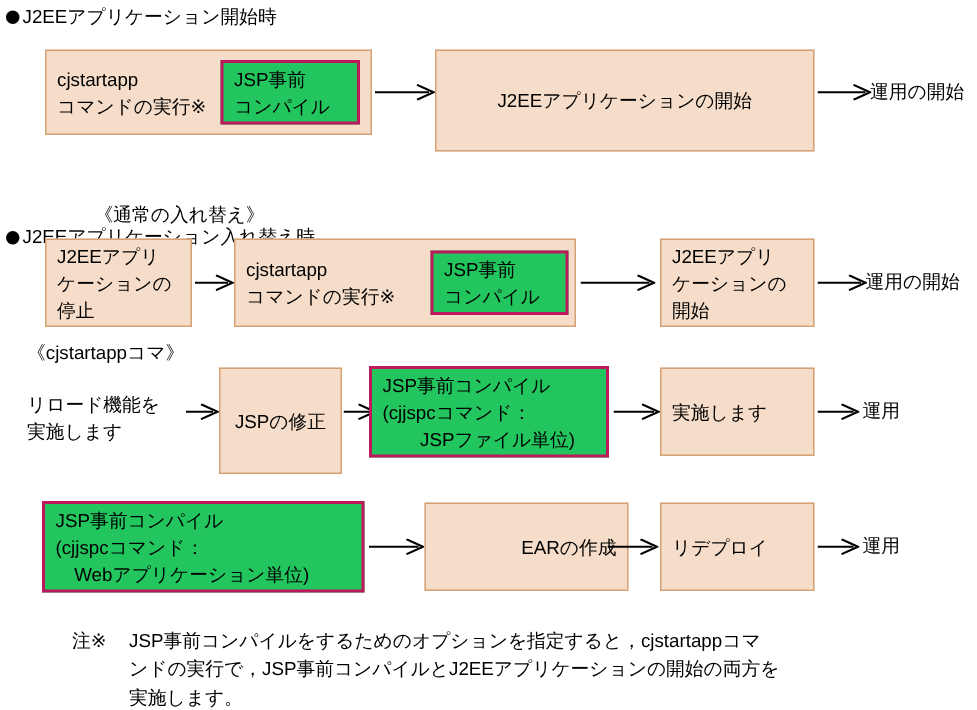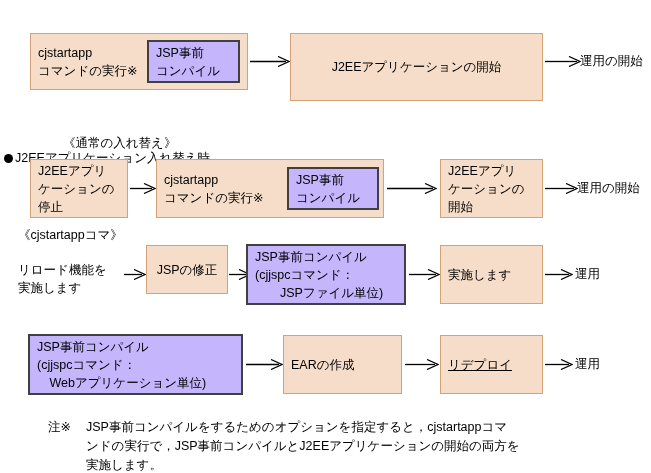--- a/index.html
+++ b/index.html
@@ -56,22 +56,22 @@
     color: #000;
     display: flex;
     align-items: center;
     white-space: pre;
   }
   .box.light {
     background: #f6ddc9;
     border: 1px solid #d5a276;
   }
   .box.dark {
-    background: #c4b5fd;
-    border: 2px solid #404040;
+    background: #22c55e;
+    border: 2px solid #be185d;
   }
   .box .txt { padding: 0 7px; width: 100%; }
   .box.center { justify-content: flex-start; }
 
   
   .plain {
     position: absolute;
     font-size: 12.5px;
     line-height: 18px;
     white-space: pre;
@@ -91,20 +91,23 @@
     line-height: 19px;
     white-space: pre;
   }
   .note-label { position: absolute; font-size: 12.5px; line-height: 19px; }
 </style>
 </head>
 <body>
 
 <div class="canvas">
 
+  <div class="abs section-head" style="left:4px; top:4px;">
+    <span class="bullet-dot"></span><span>J2EEアプリケーション開始時</span>
+  </div>
 
   <div class="box light" style="left:30px; top:33px; width:218px; height:57px;">
     <span class="txt">cjstartapp
 コマンドの実行※</span>
   </div>
   <div class="box dark" style="left:147px; top:40px; width:93px; height:43px;">
     <span class="txt">JSP事前
 コンパイル</span>
   </div>
 
@@ -180,21 +183,21 @@
   <div class="plain" style="left:18px; top:261px;">リロード機能を
 実施します</div>
 
   <div class="arrow" style="left:124px; top:269px; width:22px;">
     <svg width="22" height="11" viewBox="0 0 22 11">
       <line x1="0" y1="5.5" x2="18" y2="5.5" stroke="#000" stroke-width="1.3"></line>
       <polyline points="10,0.5 21,5.5 10,10.5" fill="none" stroke="#000" stroke-width="1.3"></polyline>
     </svg>
   </div>
 
-  <div class="box light" style="left:146px; top:245px; width:82px; height:49px; justify-content:center;">
+  <div class="box light" style="left:146px; top:245px; width:82px; height:71px; justify-content:center;">
     <span class="txt" style="text-align:center;">JSPの修正</span>
   </div>
 
   <div class="arrow" style="left:229px; top:269px; width:22px;">
     <svg width="22" height="11" viewBox="0 0 22 11">
       <line x1="0" y1="5.5" x2="18" y2="5.5" stroke="#000" stroke-width="1.3"></line>
       <polyline points="10,0.5 21,5.5 10,10.5" fill="none" stroke="#000" stroke-width="1.3"></polyline>
     </svg>
   </div>
 
@@ -230,32 +233,32 @@
 　Webアプリケーション単位)</span>
   </div>
 
   <div class="arrow" style="left:246px; top:359px; width:37px;">
     <svg width="37" height="11" viewBox="0 0 37 11">
       <line x1="0" y1="5.5" x2="33" y2="5.5" stroke="#000" stroke-width="1.3"></line>
       <polyline points="25,0.5 36,5.5 25,10.5" fill="none" stroke="#000" stroke-width="1.3"></polyline>
     </svg>
   </div>
 
-  <div class="box light" style="left:283px; top:335px; width:119px; height:59px;">
+  <div class="box light" style="left:283px; top:335px; width:136px; height:59px;text-align:right;">
     <span class="txt">EARの作成</span>
   </div>
 
   <div class="arrow" style="left:405px; top:359px; width:34px;">
     <svg width="34" height="11" viewBox="0 0 34 11">
       <line x1="0" y1="5.5" x2="30" y2="5.5" stroke="#000" stroke-width="1.3"></line>
       <polyline points="22,0.5 33,5.5 22,10.5" fill="none" stroke="#000" stroke-width="1.3"></polyline>
     </svg>
   </div>
 
-  <div class="box light" style="left:440px; top:335px; width:103px; height:59px;text-decoration:underline;">
+  <div class="box light" style="left:440px; top:335px; width:103px; height:59px;">
     <span class="txt">リデプロイ</span>
   </div>
 
   <div class="arrow" style="left:545px; top:359px; width:28px;">
     <svg width="28" height="11" viewBox="0 0 28 11">
       <line x1="0" y1="5.5" x2="24" y2="5.5" stroke="#000" stroke-width="1.3"></line>
       <polyline points="16,0.5 27,5.5 16,10.5" fill="none" stroke="#000" stroke-width="1.3"></polyline>
     </svg>
   </div>
   <div class="plain" style="left:575px; top:355px;">運用</div>

